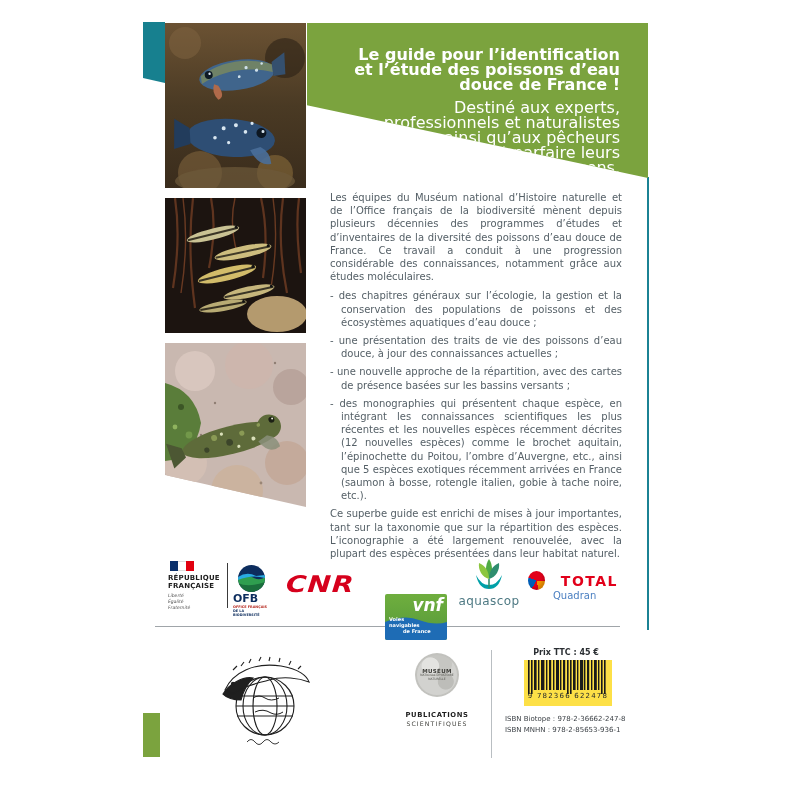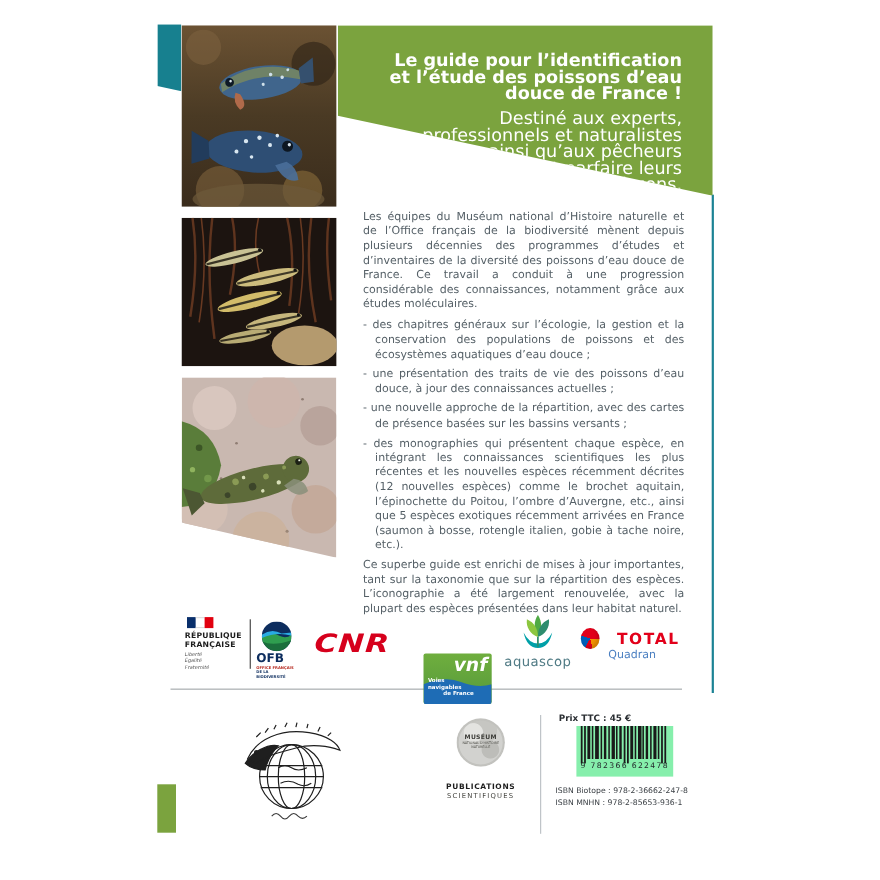--- a/index.html
+++ b/index.html
@@ -87,23 +87,23 @@
                   radial-gradient(circle at 70% 65%, #bdbdb9 0 18%, transparent 20%),
                   radial-gradient(circle at 55% 25%, #c6c6c2 0 30%, transparent 32%), #d2d2cf;
       box-shadow: inset 0 0 0 2px #c2c2be; display:flex; flex-direction:column; justify-content:center; }
   .museum-stamp .s1 { font-size:5.5px; font-weight:800; color:#3c3c38; letter-spacing:.3px; }
   .museum-stamp .s2 { font-size:3px; color:#55554f; line-height:3.6px; }
   .museum-label { margin-top:14px; color:#1d1d1d; }
   .museum-label .p1 { font-size:6.8px; font-weight:800; letter-spacing:.6px; }
   .museum-label .p2 { font-size:6.2px; color:#44443f; letter-spacing:1.1px; margin-top:1px; }
 
   
-  .price { position:absolute; left:508px; top:648px; width:116px; text-align:left;
+  .price { position:absolute; left:508px; top:648px; width:116px; text-align:center;
            font-size:8px; font-weight:700; color:#2b2f33; }
-  .barcode { position:absolute; left:524px; top:660px; width:88px; height:46px; background:#86efac; text-align:center; }
+  .barcode { position:absolute; left:524px; top:660px; width:88px; height:46px; background:#fde047; text-align:center; }
   .barcode svg { display:block; }
   .barcode-digits { font-size:7px; letter-spacing:1.2px; color:#24282c; margin-top:-4px; }
   .isbns { position:absolute; left:505px; top:714px; width:128px; font-size:7px; color:#3c4146; line-height:11px; }
 </style>
 </head>
 <body>
 
 <div class="page">
 
   <div class="teal-chip"></div>

